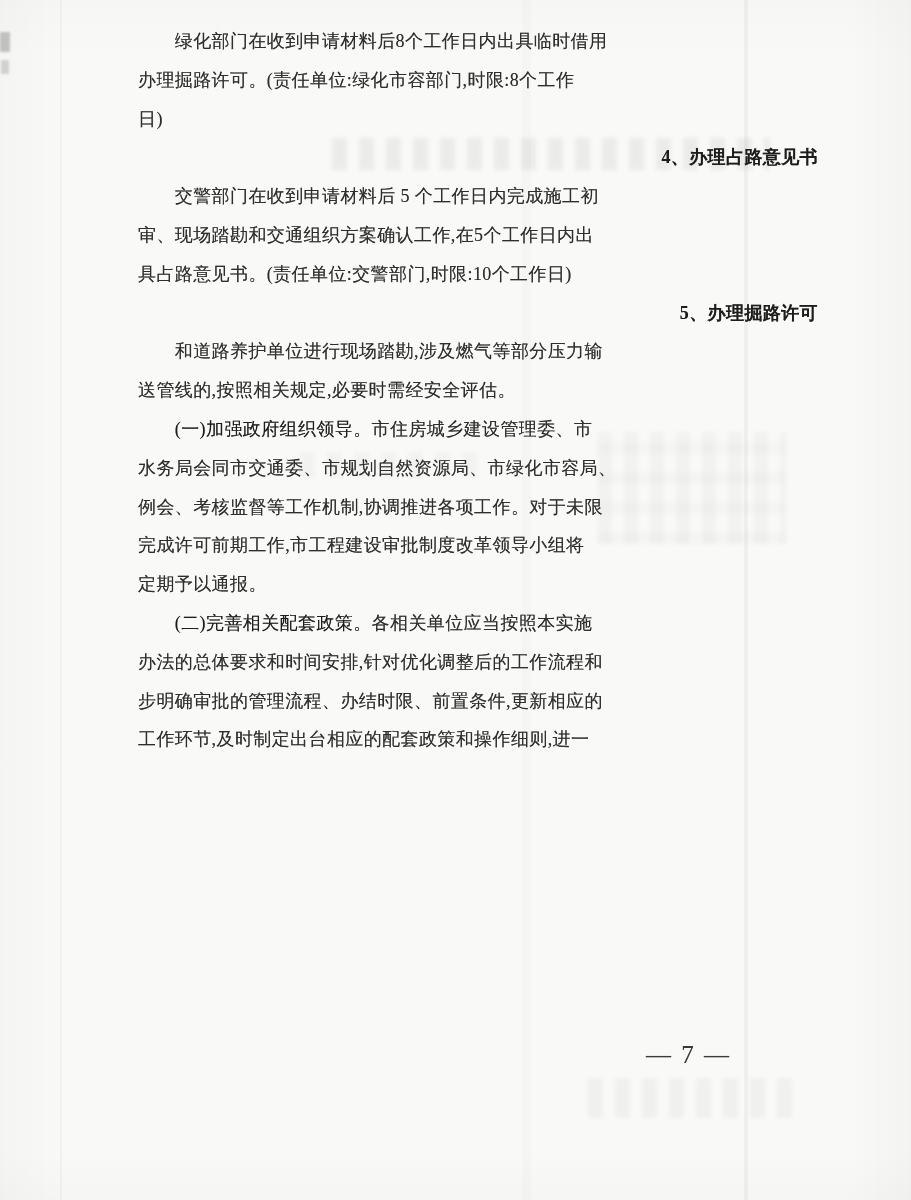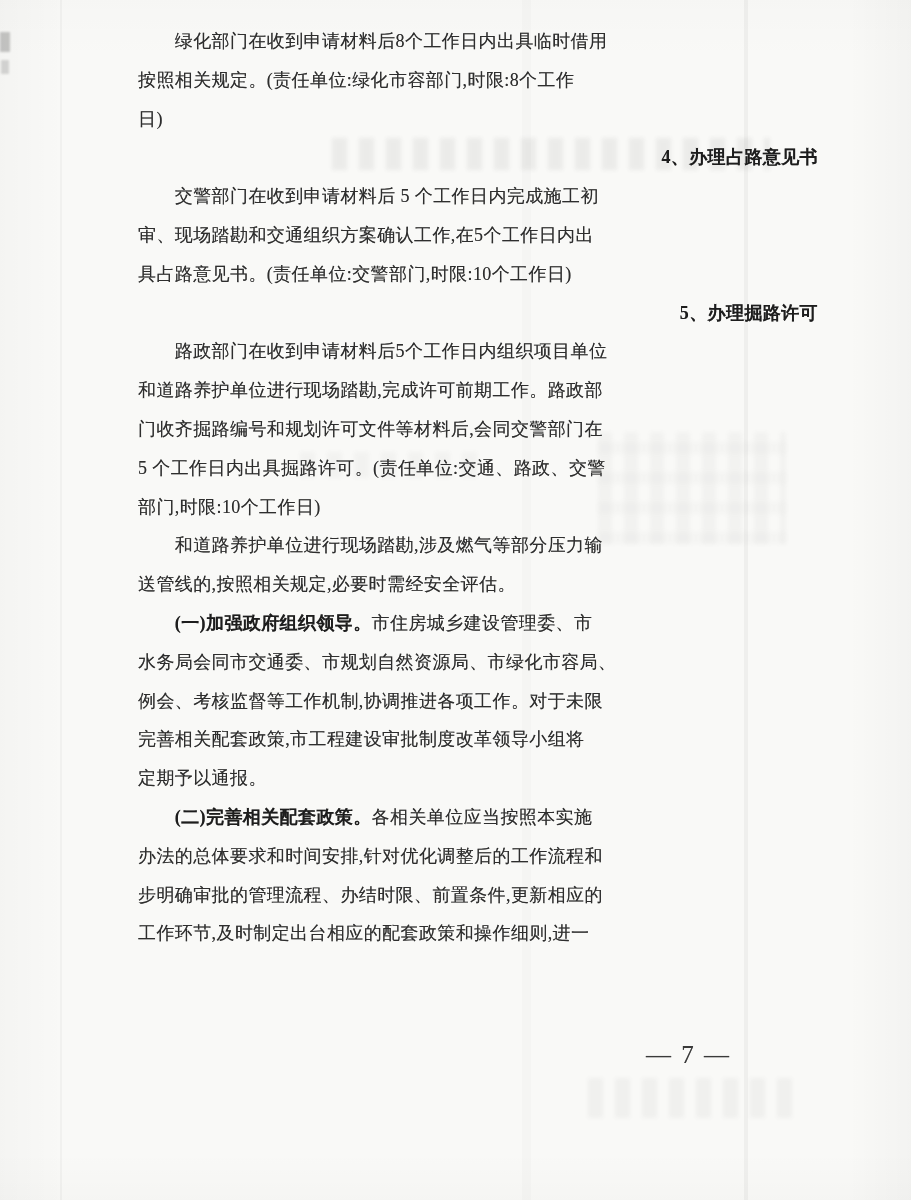--- a/index.html
+++ b/index.html
@@ -10,21 +10,21 @@
       linear-gradient(180deg, rgba(0,0,0,0.012), rgba(0,0,0,0) 5%, rgba(0,0,0,0) 96%, rgba(0,0,0,0.015)),
       #f9f9f7;
     font-family:"Liberation Serif","DejaVu Serif",serif;
   }
   .doc{position:absolute;left:138px;top:22px;width:680px;}
   .line{
     height:38.8px;line-height:38.8px;font-size:18px;color:#2e2e2e;
     white-space:pre;letter-spacing:0.4px;
     text-shadow:0 0 0.6px rgba(45,45,45,0.55);
   }
-  .bold{font-weight:700;color:#1d1d1d;margin-top:20px;}
+  .bold{font-weight:400;color:#1d1d1d;margin-top:20px;}
   .heading .line{font-weight:700;color:#1d1d1d;text-align:right;}
   .page-number{
     position:absolute;left:646px;top:1041px;font-size:25px;color:#3a3a3a;
     letter-spacing:2px;white-space:pre;text-shadow:0 0 0.6px rgba(45,45,45,0.5);
   }
   
   .streak{position:absolute;top:0;height:1200px;pointer-events:none;}
   .streak.s1{left:744px;width:4px;background:rgba(110,110,110,0.07);}
   .streak.s2{left:60px;width:2px;background:rgba(110,110,110,0.055);}
   .streak.s3{left:522px;width:9px;background:rgba(110,110,110,0.028);}
@@ -54,50 +54,43 @@
   <div class="ghost g1"></div>
   <div class="ghost g2"></div>
   <div class="ghost g3"></div>
   <div class="ghost g4"></div>
   <div class="smudge m1"></div>
   <div class="smudge m2"></div>
 
   <main class="doc">
       <div class="block paragraph">
         <div class="line">　　绿化部门在收到申请材料后8个工作日内出具临时借用</div>
-        <div class="line">按照相关规定。(责任单位:绿化市容部门,时限:8个工作</div>
+        <div class="line">办理掘路许可。(责任单位:绿化市容部门,时限:8个工作</div>
         <div class="line">日)</div>
       </div>
       <div class="block heading">
         <div class="line">　　4、办理占路意见书</div>
       </div>
       <div class="block paragraph">
         <div class="line">　　交警部门在收到申请材料后 5 个工作日内完成施工初</div>
         <div class="line">审、现场踏勘和交通组织方案确认工作,在5个工作日内出</div>
         <div class="line">具占路意见书。(责任单位:交警部门,时限:10个工作日)</div>
       </div>
       <div class="block heading">
         <div class="line">　　5、办理掘路许可</div>
       </div>
       <div class="block paragraph">
-        <div class="line">　　路政部门在收到申请材料后5个工作日内组织项目单位</div>
-        <div class="line">和道路养护单位进行现场踏勘,完成许可前期工作。路政部</div>
-        <div class="line">门收齐掘路编号和规划许可文件等材料后,会同交警部门在</div>
-        <div class="line">5 个工作日内出具掘路许可。(责任单位:交通、路政、交警</div>
-        <div class="line">部门,时限:10个工作日)</div>
-      </div>
-      <div class="block paragraph">
         <div class="line">　　和道路养护单位进行现场踏勘,涉及燃气等部分压力输</div>
         <div class="line">送管线的,按照相关规定,必要时需经安全评估。</div>
       </div>
       <div class="block paragraph">
         <div class="line">　　<span class="bold">(一)加强政府组织领导。</span>市住房城乡建设管理委、市</div>
         <div class="line">水务局会同市交通委、市规划自然资源局、市绿化市容局、</div>
         <div class="line">例会、考核监督等工作机制,协调推进各项工作。对于未限</div>
-        <div class="line">完善相关配套政策,市工程建设审批制度改革领导小组将</div>
+        <div class="line">完成许可前期工作,市工程建设审批制度改革领导小组将</div>
         <div class="line">定期予以通报。</div>
       </div>
       <div class="block paragraph">
         <div class="line">　　<span class="bold">(二)完善相关配套政策。</span>各相关单位应当按照本实施</div>
         <div class="line">办法的总体要求和时间安排,针对优化调整后的工作流程和</div>
         <div class="line">步明确审批的管理流程、办结时限、前置条件,更新相应的</div>
         <div class="line">工作环节,及时制定出台相应的配套政策和操作细则,进一</div>
       </div>
     </main>
 

